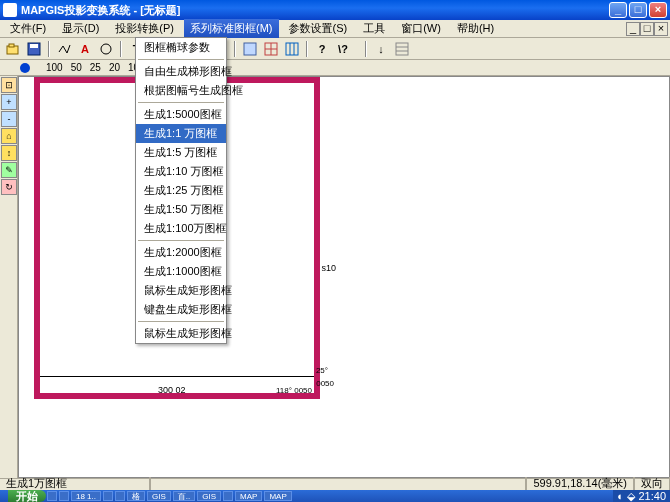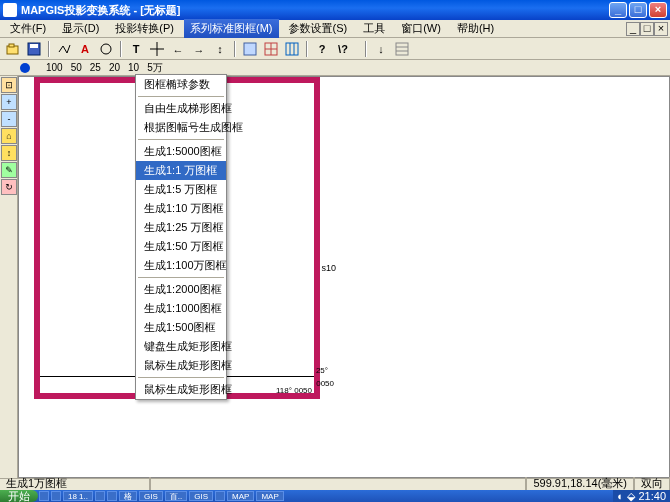--- a/index.html
+++ b/index.html
@@ -25,30 +25,30 @@
   .lefttools { position:absolute; left:0; top:0; bottom:0; width:18px; background:#ece9d8; border-right:1px solid #aca899;}
   .ltbtn{width:16px;height:16px;margin:1px;background:#fff;border:1px solid #888;cursor:pointer;display:flex;align-items:center;justify-content:center;font-size:9px;}
   .canvas { position:absolute; left:18px; top:0; right:0; bottom:0; background:#fff; border:1px solid #888;}
   .frame { position:absolute; left:15px; top:0; width:286px; height:322px; border:6px solid #be185d;}
   .frame .inner { position:absolute; left:0; top:0; right:0; bottom:16px; border-bottom:1px solid #000;}
   .frame .label-r { position:absolute; right:-22px; bottom:120px; font-size:9px;}
   .frame .label-r2 { position:absolute; right:-14px; bottom:18px; font-size:8px;margin-left:19px;}
   .frame .label-r3 { position:absolute; right:-20px; bottom:5px; font-size:8px;}
   .frame .label-b { position:absolute; left:118px; bottom:-2px; font-size:9px;}
   .frame .label-b2 { position:absolute; right:2px; bottom:-2px; font-size:8px;}
-  .dropdown { position:absolute; top:17px; left:135px; width:92px; background:#fff; border:1px solid #888; z-index:100; box-shadow:2px 2px 3px rgba(0,0,0,0.3);margin-top:37px;}
+  .dropdown { position:absolute; top:17px; left:135px; width:92px; background:#fff; border:1px solid #888; z-index:100; box-shadow:2px 2px 3px rgba(0,0,0,0.3);}
   .dd-item{padding:2px 8px; cursor:pointer; white-space:nowrap;}
   .dd-item.hl{background:#316ac5; color:#fff;}
   .dd-sep{height:1px;background:#aca899;margin:2px 2px;}
   .statusbar { position:absolute; bottom:12px; left:0; right:0; height:12px; background:#ece9d8; border-top:1px solid #aca899; display:flex; font-size:10px; align-items:center;}
   .statusbar .cell{border:1px solid #aca899;border-top:none;border-bottom:none;padding:0 6px;height:16px;line-height:12px;}
   .statusbar .cell.first{border-left:none;flex:0 0 150px;}
   .statusbar .cell.wide{flex:1;}
   .taskbar { position:absolute; bottom:0; left:0; right:0; height:12px; background:linear-gradient(#2b6cd8,#1e52b8); display:flex; align-items:center;}
-  .start{height:12px;background:linear-gradient(#4caf50,#2e7d32);color:#fff;padding:0 8px;font-weight:normal;font-size:9px;display:flex;align-items:center;border-radius:0 6px 6px 0;cursor:pointer;}
+  .start{height:12px;background:linear-gradient(#4caf50,#2e7d32);color:#fff;padding:0 8px;font-weight:bold;font-size:9px;display:flex;align-items:center;border-radius:0 6px 6px 0;cursor:pointer;margin-left:8px;}
   .task-item{height:10px;background:#3a6ec8;border:1px solid #5a8ee8;margin:0 1px;padding:0 4px;color:#fff;font-size:8px;display:flex;align-items:center;cursor:pointer;}
   .tray{margin-left:auto;background:#1a4ca8;height:12px;display:flex;align-items:center;padding:0 4px;color:#fff;font-size:8px;gap:3px;}
   svg{display:block;}
 </style>
 </head>
 <body>
 
 <div class="titlebar">
   <div class="app-icon"></div>
   <div class="title">MAPGIS投影变换系统 - [无标题]</div>
@@ -83,23 +83,22 @@
     <div class="dd-item">生成1:5000图框</div>
     <div class="dd-item hl">生成1:1  万图框</div>
     <div class="dd-item">生成1:5  万图框</div>
     <div class="dd-item">生成1:10 万图框</div>
     <div class="dd-item">生成1:25 万图框</div>
     <div class="dd-item">生成1:50 万图框</div>
     <div class="dd-item">生成1:100万图框</div>
     <div class="dd-sep"></div>
     <div class="dd-item">生成1:2000图框</div>
     <div class="dd-item">生成1:1000图框</div>
-    <div class="dd-item">生成1:500图框</div>
+    <div class="dd-item">鼠标生成矩形图框</div>
     <div class="dd-item">键盘生成矩形图框</div>
-    <div class="dd-item">鼠标生成矩形图框</div>
     <div class="dd-sep"></div>
     <div class="dd-item">鼠标生成矩形图框</div>
   </div>
 </div>
 
 <div class="toolbar">
   <div class="tbtn">
       <svg width="14" height="14">
         <rect x="1" y="4" width="11" height="8" fill="#ffe070" stroke="#806000"></rect>
         <rect x="3" y="2" width="5" height="3" fill="#ffe070" stroke="#806000"></rect>

